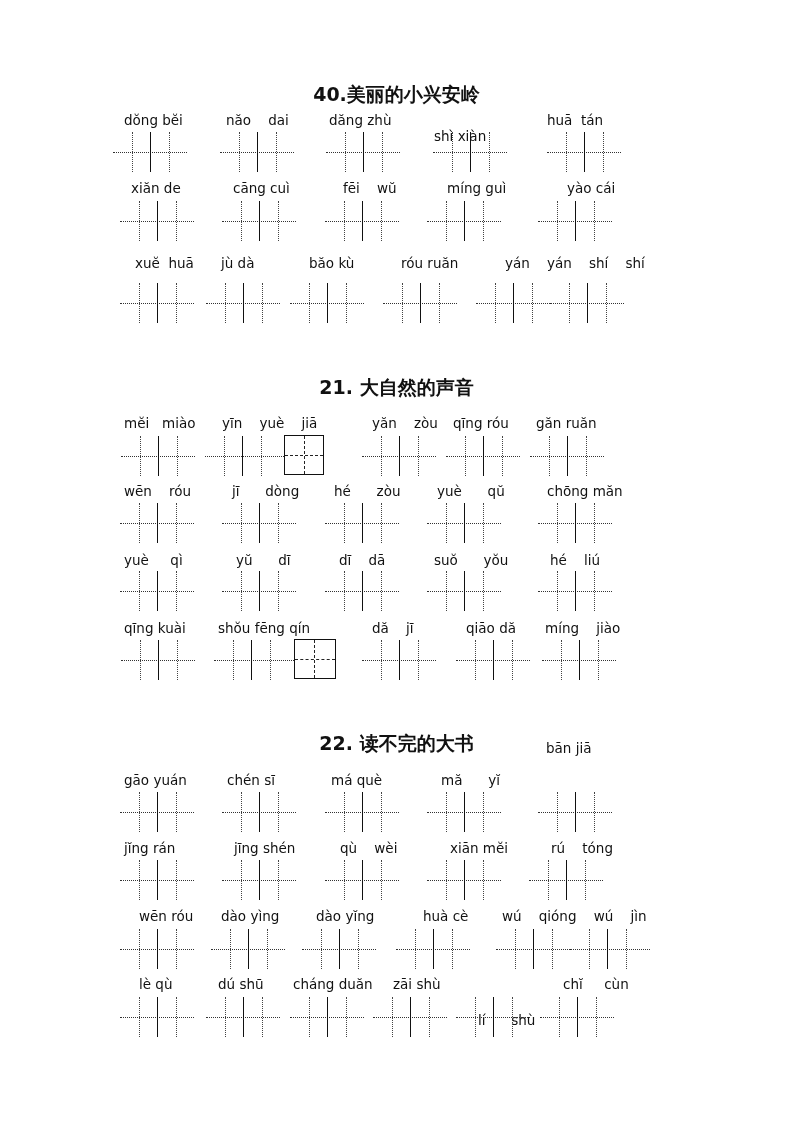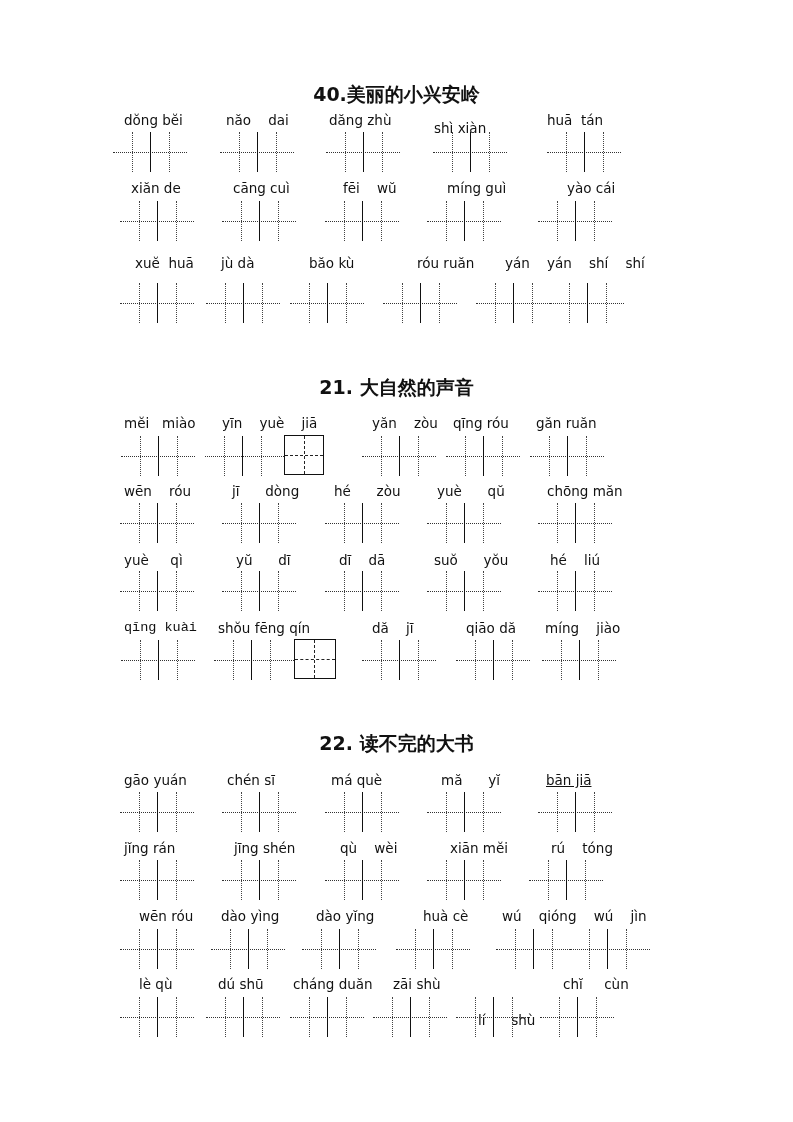--- a/index.html
+++ b/index.html
@@ -19,21 +19,21 @@
   .box .bv { position: absolute; top: 0; bottom: 0; left: 19px; border-left: 1px dashed #222; }
 </style>
 </head>
 <body>
 
 <div class="title" style="top:82px;">40.美丽的小兴安岭</div>
 
 <div class="pin" style="left:124px;top:112px;">dŏng bĕi</div>
 <div class="pin" style="left:226px;top:112px;">năo    dai</div>
 <div class="pin" style="left:329px;top:112px;">dăng zhù</div>
-<div class="pin" style="left:434px;top:120px;">shì xiàn</div>
+<div class="pin" style="left:434px;top:128px;">shì xiàn</div>
 <div class="pin" style="left:547px;top:112px;">huā  tán</div>
 
 <div class="grid" style="left:113px;top:132px;width:74px;">
     <div class="h"></div>
     <div class="v dot" style="left:19px"></div>
     <div class="v sol" style="left:37px"></div>
     <div class="v dot" style="left:56px"></div>
   </div>
 <div class="grid" style="left:220px;top:132px;width:74px;">
     <div class="h"></div>
@@ -93,21 +93,21 @@
 <div class="grid" style="left:538px;top:201px;width:74px;">
     <div class="h"></div>
     <div class="v dot" style="left:19px"></div>
     <div class="v sol" style="left:37px"></div>
     <div class="v dot" style="left:56px"></div>
   </div>
 
 <div class="pin" style="left:135px;top:255px;">xuĕ  huā</div>
 <div class="pin" style="left:221px;top:255px;">jù dà</div>
 <div class="pin" style="left:309px;top:255px;">băo kù</div>
-<div class="pin" style="left:401px;top:255px;margin-left:16px;">róu ruăn</div>
+<div class="pin" style="left:401px;top:255px;">róu ruăn</div>
 <div class="pin" style="left:505px;top:255px;">yán    yán    shí    shí</div>
 
 <div class="grid" style="left:120px;top:283px;width:74px;">
     <div class="h"></div>
     <div class="v dot" style="left:19px"></div>
     <div class="v sol" style="left:37px"></div>
     <div class="v dot" style="left:56px"></div>
   </div>
 <div class="grid" style="left:206px;top:283px;width:74px;">
     <div class="h"></div>
@@ -250,21 +250,21 @@
     <div class="v sol" style="left:37px"></div>
     <div class="v dot" style="left:56px"></div>
   </div>
 <div class="grid" style="left:538px;top:571px;width:74px;">
     <div class="h"></div>
     <div class="v dot" style="left:19px"></div>
     <div class="v sol" style="left:37px"></div>
     <div class="v dot" style="left:56px"></div>
   </div>
 
-<div class="pin" style="left:124px;top:620px;font-family:Liberation Mono, monospace;">qīng kuài</div>
+<div class="pin" style="left:124px;top:620px;">qīng kuài</div>
 <div class="pin" style="left:218px;top:620px;">shŏu fēng qín</div>
 <div class="pin" style="left:372px;top:620px;">dă    jī</div>
 <div class="pin" style="left:466px;top:620px;">qiāo dă</div>
 <div class="pin" style="left:545px;top:620px;">míng    jiào</div>
 
 <div class="grid" style="left:121px;top:640px;width:74px;">
     <div class="h"></div>
     <div class="v dot" style="left:19px"></div>
     <div class="v sol" style="left:37px"></div>
     <div class="v dot" style="left:56px"></div>
@@ -297,21 +297,21 @@
     <div class="v sol" style="left:37px"></div>
     <div class="v dot" style="left:56px"></div>
   </div>
 
 <div class="title" style="top:731px;">22. 读不完的大书</div>
 
 <div class="pin" style="left:124px;top:772px;">gāo yuán</div>
 <div class="pin" style="left:227px;top:772px;">chén sī</div>
 <div class="pin" style="left:331px;top:772px;">má què</div>
 <div class="pin" style="left:441px;top:772px;">mă      yĭ</div>
-<div class="pin" style="left:546px;top:772px;text-decoration:underline;">bān jiā</div>
+<div class="pin" style="left:546px;top:740px;">bān jiā</div>
 
 <div class="grid" style="left:120px;top:792px;width:74px;">
     <div class="h"></div>
     <div class="v dot" style="left:19px"></div>
     <div class="v sol" style="left:37px"></div>
     <div class="v dot" style="left:56px"></div>
   </div>
 <div class="grid" style="left:222px;top:792px;width:74px;">
     <div class="h"></div>
     <div class="v dot" style="left:19px"></div>

